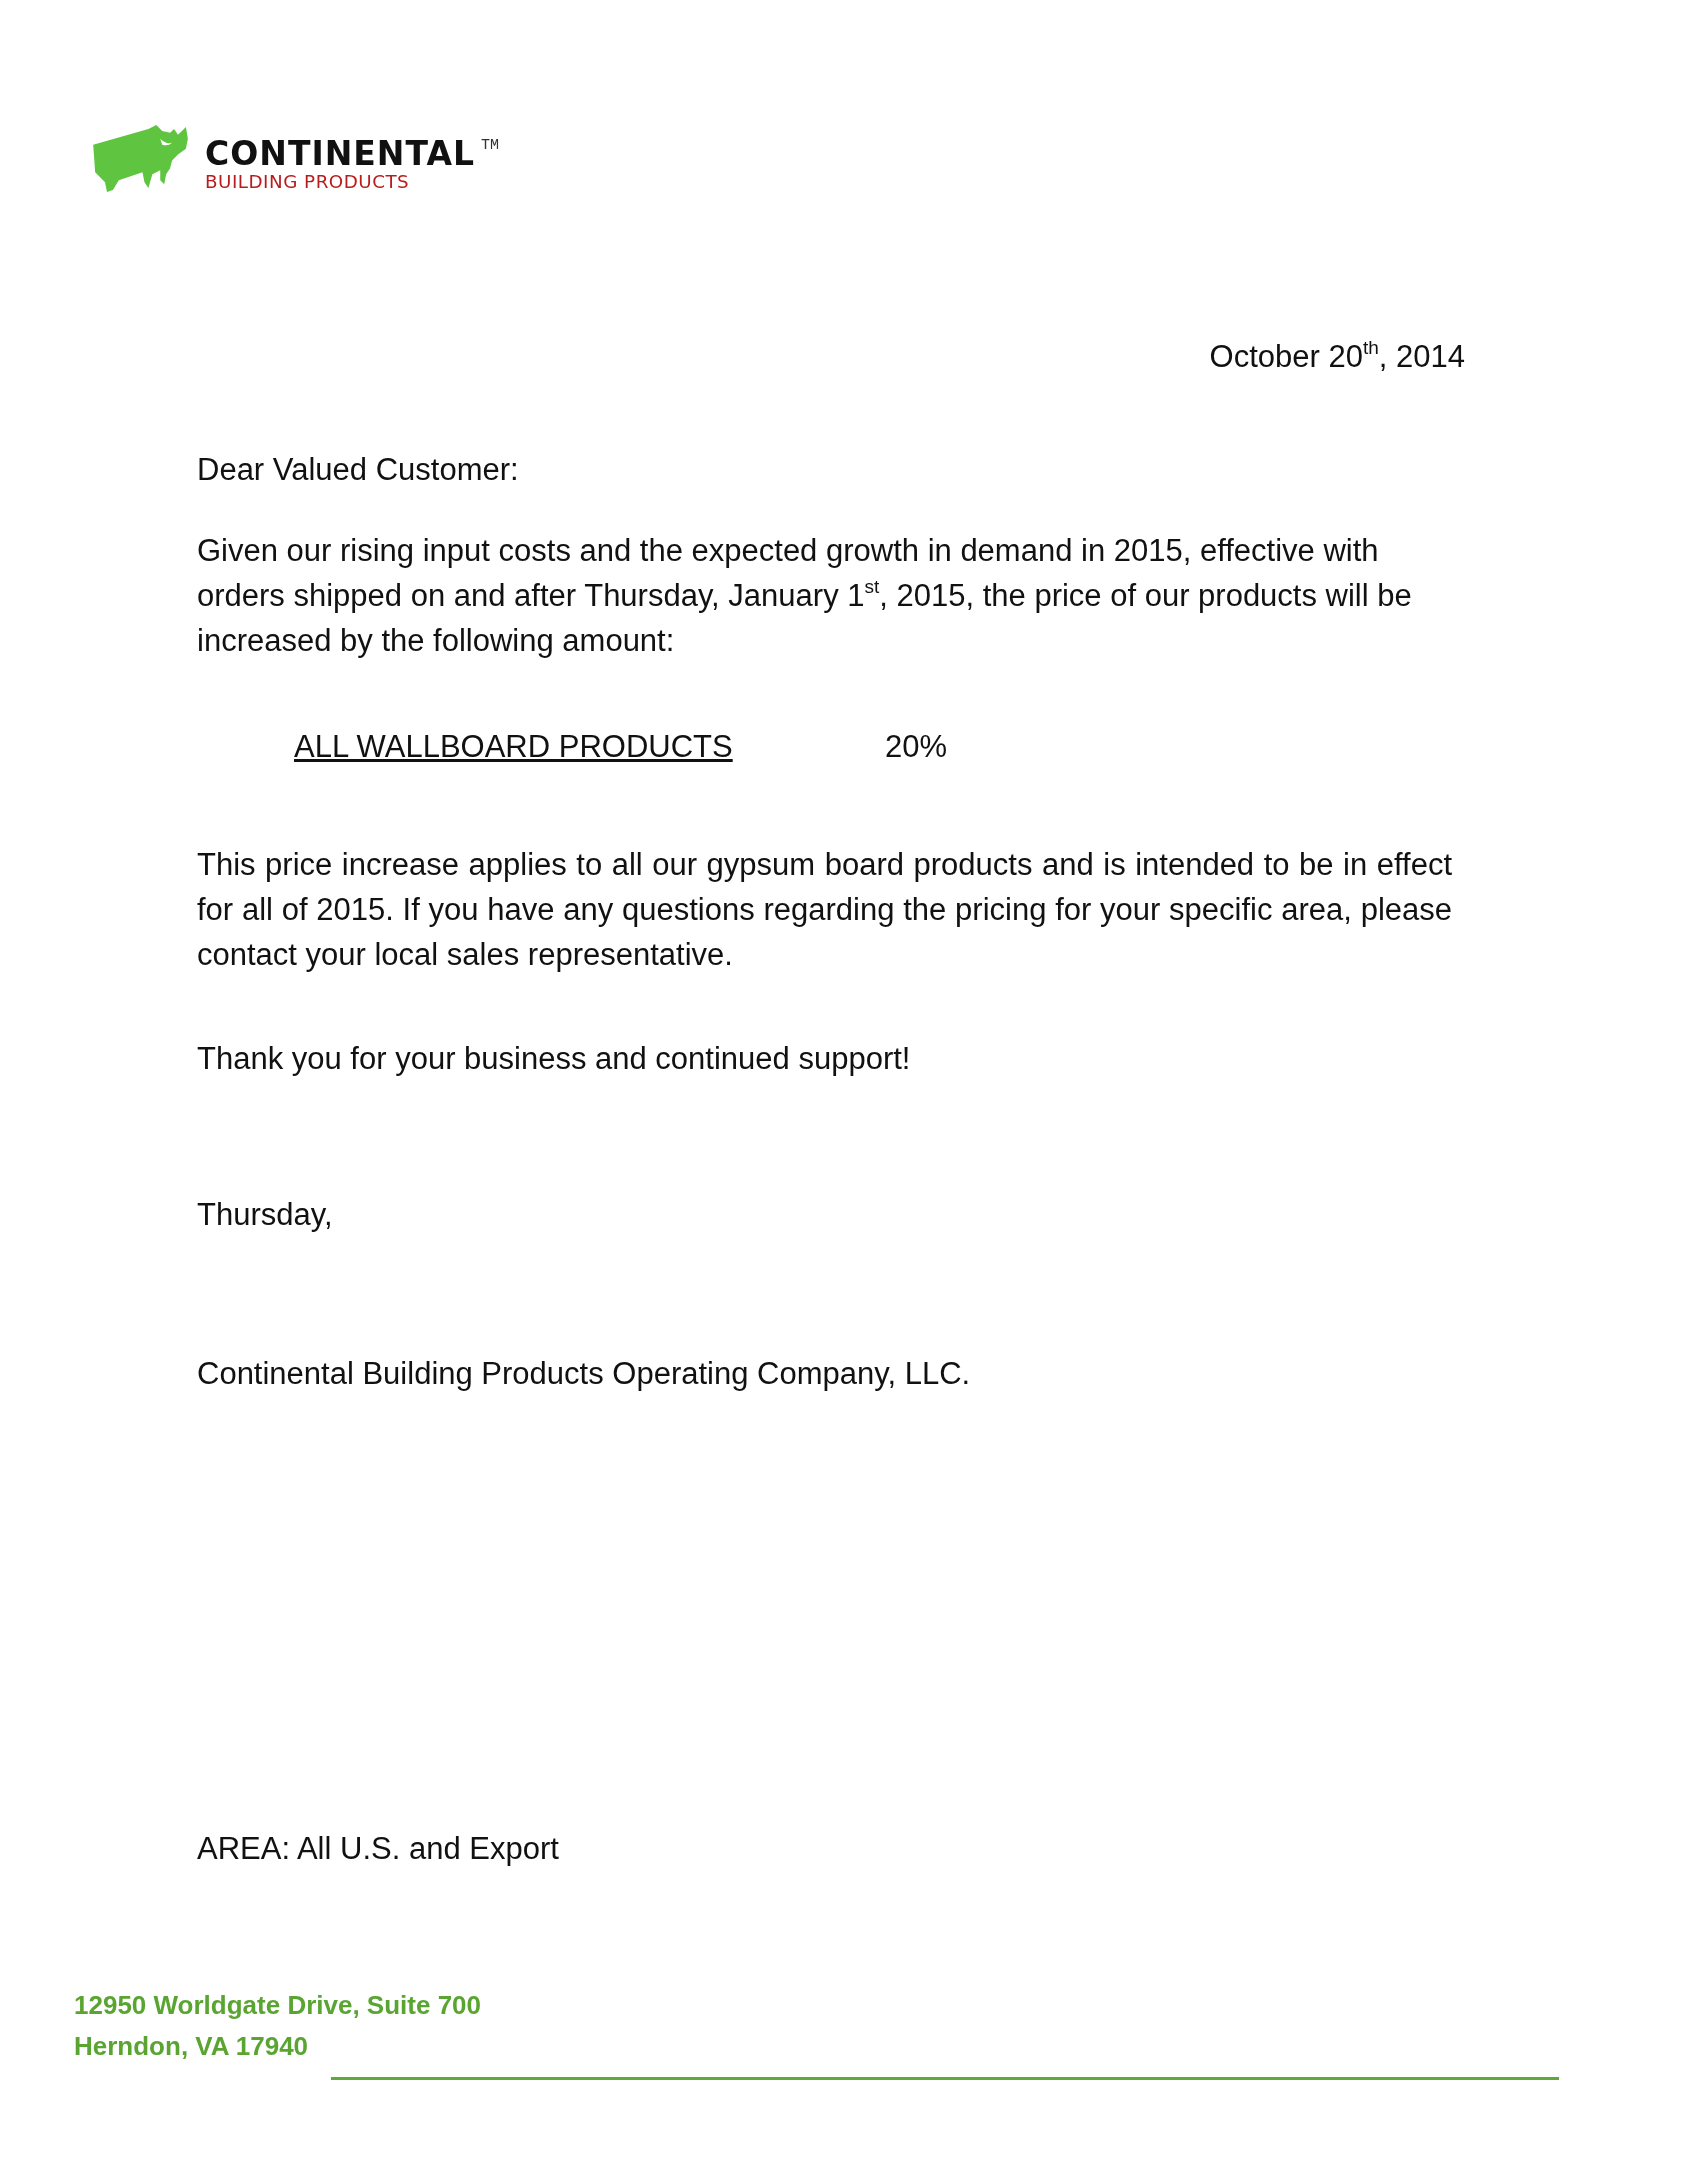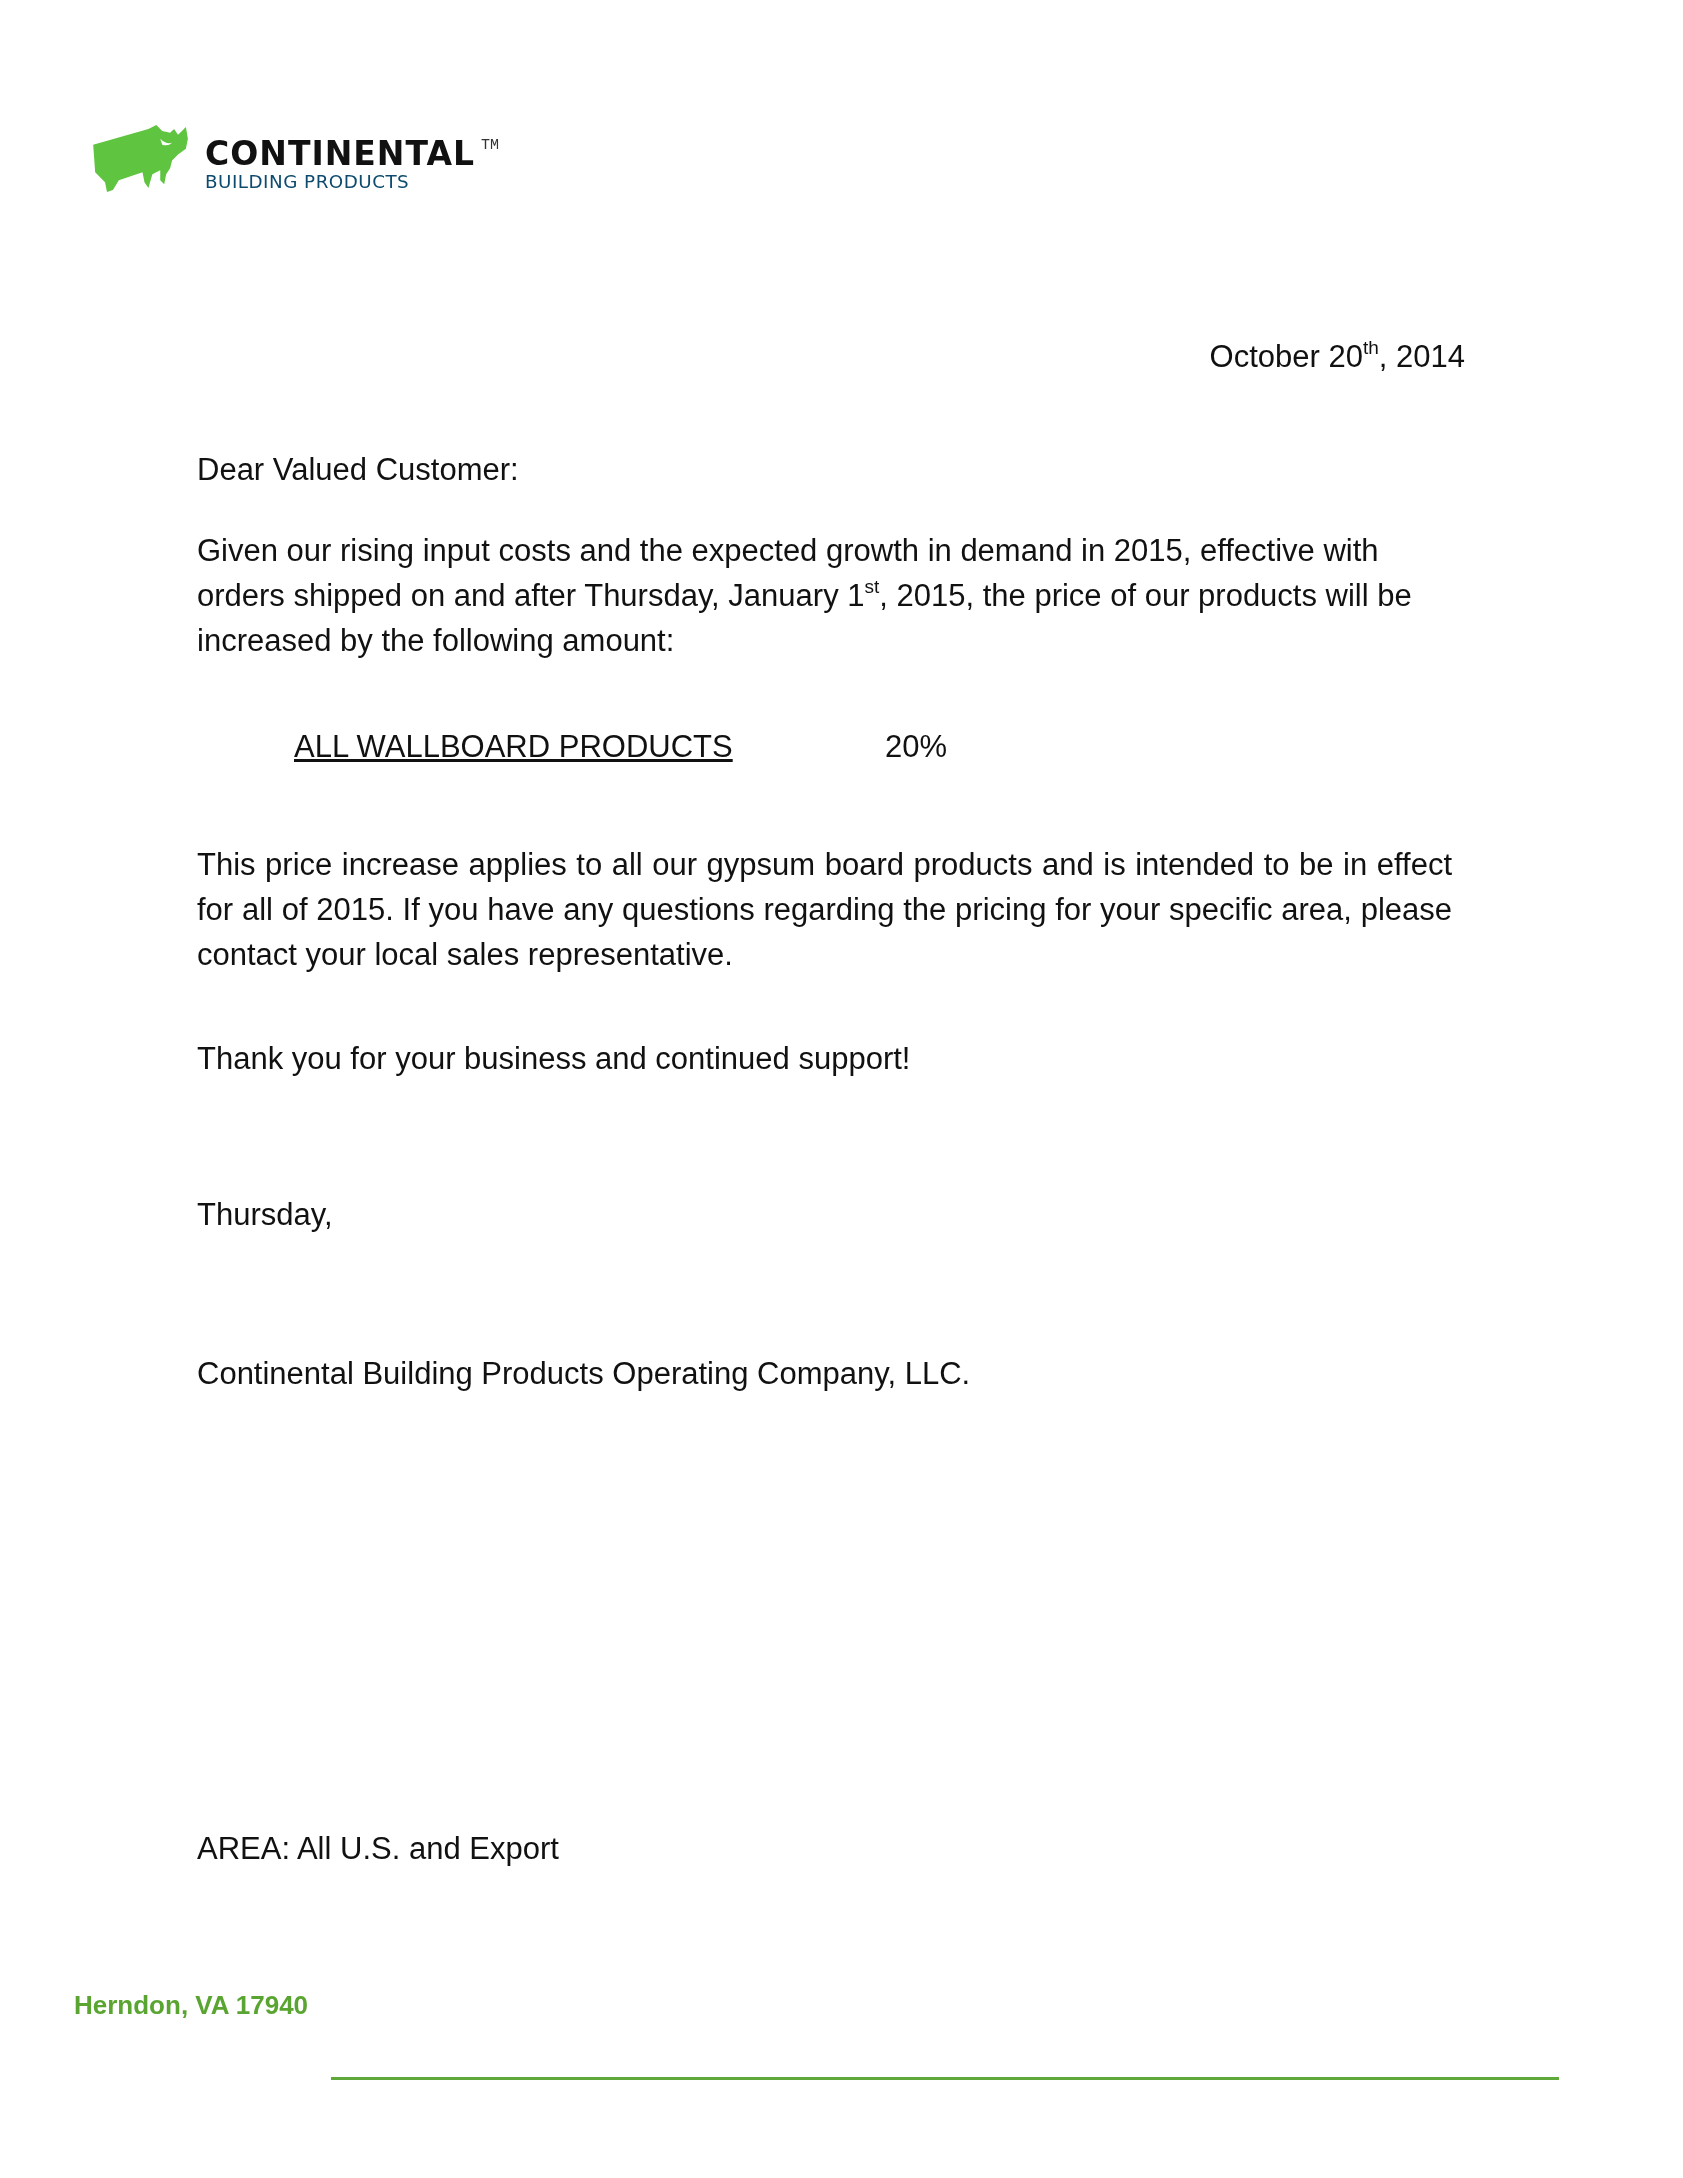--- a/index.html
+++ b/index.html
@@ -5,21 +5,21 @@
   html, body { margin: 0; padding: 0; background: #ffffff; }
   body { width: 1683px; height: 2178px; position: relative; overflow: hidden;
          font-family: "Liberation Sans", sans-serif; color: #111111; }
   .abs { position: absolute; }
   .logo { left: 89px; top: 117px; width: 416px; height: 89px; }
   .logo-bison { position: absolute; left: 2px; top: 6px; width: 103px; height: 71px; }
   .logo-word { position: absolute; left: 116px; top: 20px; font-family: "DejaVu Sans", sans-serif;
                font-weight: bold; font-size: 33px; letter-spacing: 1px; color: #111; line-height: 1; }
   .logo-tm { position: absolute; left: 392px; top: 20px; font-size: 15px; color: #333; font-family: Liberation Mono, monospace; }
   .logo-sub { position: absolute; left: 116px; top: 56px; font-family: "DejaVu Sans", sans-serif;
-              font-size: 18.3px; color: #0c4a6e; letter-spacing: 0.5px; line-height: 1; }
+              font-size: 18.3px; color: #b91c1c; letter-spacing: 0.5px; line-height: 1; }
   .body-text { font-size: 31px; line-height: 45px; margin-top: 44px; }
   .date { left: 1178px; top: 290px; width: 287px; text-align: right; }
   sup { font-size: 19px; line-height: 0; position: relative; top: -2px; }
   .salutation { left: 197px; top: 403px; }
   .para1 { left: 197px; top: 484px; width: 1262px; }
   .item-label { left: 294px; top: 680px; text-decoration: underline; }
   .item-value { left: 885px; top: 680px; }
   .para2 { left: 197px; top: 798px; width: 1255px; text-align: justify; }
   .thanks { left: 197px; top: 992px; }
   .closing { left: 197px; top: 1148px; }
@@ -54,16 +54,17 @@
 
 <div class="abs body-text thanks">Thank you for your business and continued support!</div>
 
 <div class="abs body-text closing">Thursday,</div>
 
 <div class="abs body-text signature">Continental Building Products Operating Company, LLC.</div>
 
 <div class="abs body-text area">AREA: All U.S. and Export</div>
 
 <div class="abs footer">
+  <div>12950 Worldgate Drive, Suite 700</div>
   <div>Herndon, VA 17940</div>
 </div>
 <div class="abs footer-rule"></div>
 
 
 </body></html>

